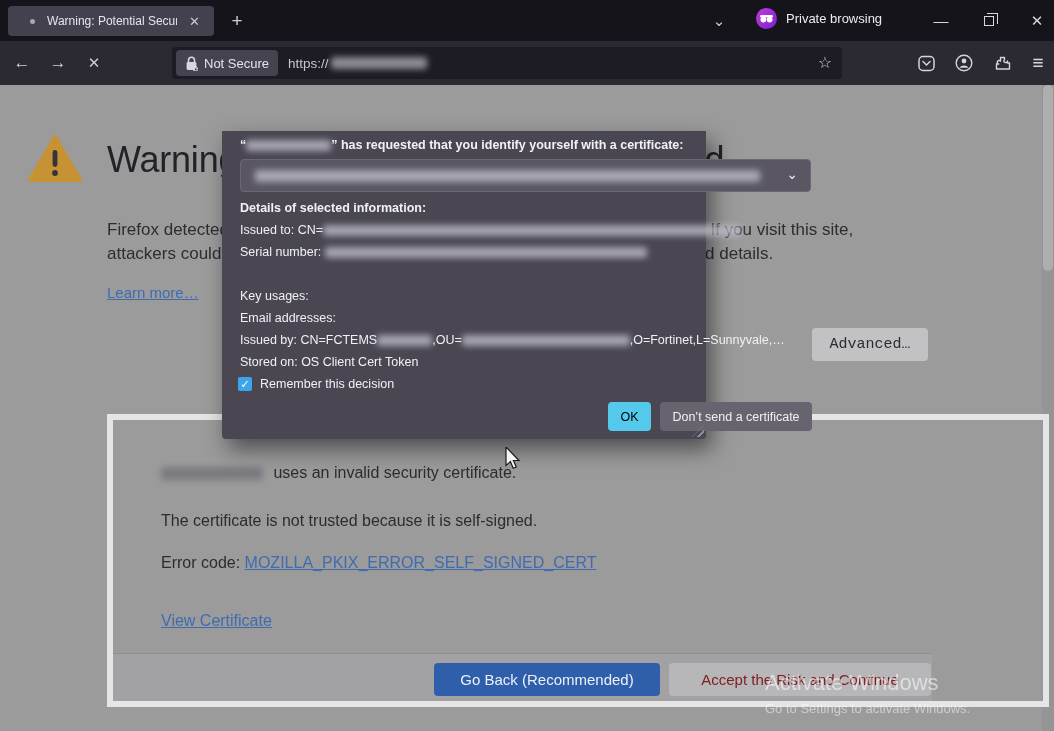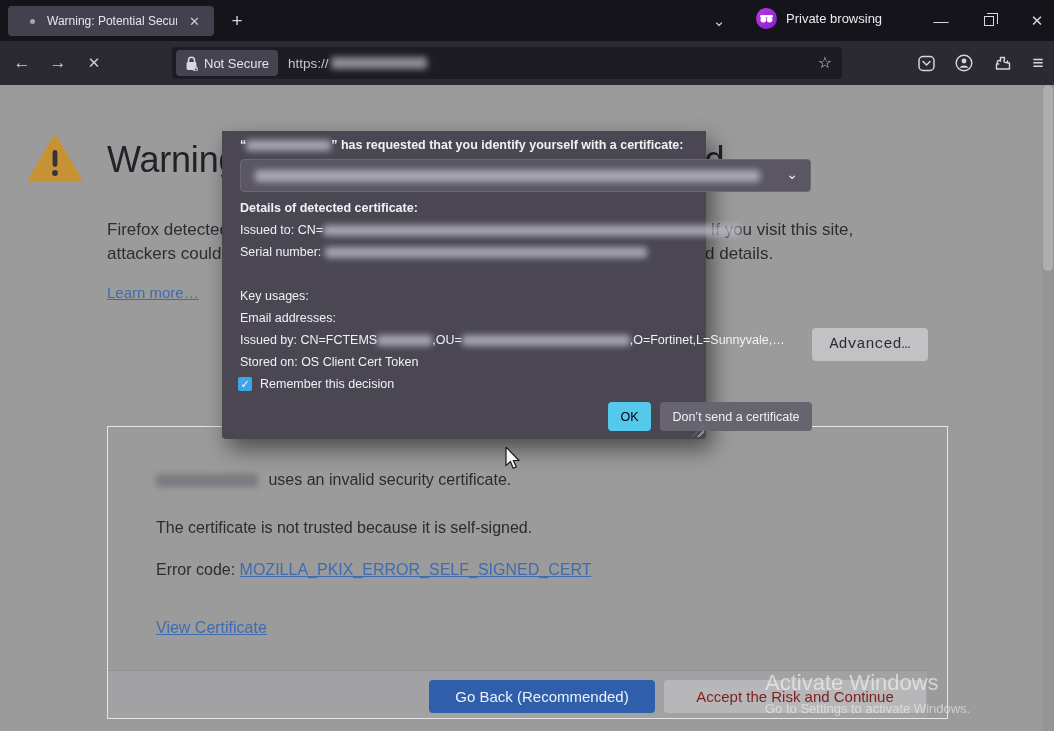--- a/index.html
+++ b/index.html
@@ -61,22 +61,22 @@
   .body-line { position:absolute; left:107px; color:#2d2d32; font-size:17px; white-space:nowrap; }
   .bl1 { top:135px; } .bl2 { top:159px; }
   .body-redact { display:inline-block; width:96px; height:13px; background:#7c7c84; filter:blur(3px);
                  opacity:.8; border-radius:3px; vertical-align:middle; }
   .learn-more { position:absolute; left:107px; top:199px; font-size:15px; color:#3f6cb1;
                 text-decoration:underline; }
   .advanced-btn { position:absolute; left:812px; top:243px; width:116px; height:33px; background:#c2c2c4;
                   border:none; border-radius:4px; font-size:15px; color:#2c2c33;
                   font-family:Liberation Mono, monospace; }
 
-  .error-box { position:absolute; left:107px; top:329px; width:841px; height:293px;
-               border:1px solid #e5e5e5;margin-top:12px; }
+  .error-box { position:absolute; left:107px; top:329px; width:942px; height:293px;
+               border:6px solid #e5e5e5; }
   .eb-line { position:absolute; left:48px; color:#2c2c31; font-size:16px; white-space:nowrap; }
   .eb1 { top:44px; } .eb2 { top:92px; } .eb3 { top:134px; } .eb4 { top:192px; }
   .eb-redact { display:inline-block; width:102px; height:13px; background:#74747c; filter:blur(3px);
                opacity:.85; border-radius:3px; vertical-align:middle; margin-right:6px; }
   .eb-link { color:#3f6cb1; text-decoration:underline; font-size:16px; }
   .eb-footer { position:absolute; left:0; bottom:0; width:819px; height:48px; background:#a2a2a4;
                border-top:1px solid #8f8f92; }
   .fbtn { position:absolute; top:9px; height:33px; border:none; border-radius:4px; font-size:15px;
           font-family:"Liberation Sans",sans-serif; }
   .goback { left:321px; width:226px; background:#2f5fab; color:#eef0f6; }
@@ -238,21 +238,21 @@
   <div class="dialog">
     <div class="dlg-header">
       <span>“</span><span class="dlg-redact hdr-redact"></span><span>” has requested that you identify yourself with a certificate:</span>
     </div>
 
     <div class="cert-select">
       <span class="dlg-redact sel-redact"></span>
       <span class="sel-chev">⌄</span>
     </div>
 
-    <div class="dlg-title2">Details of detected certificate:</div>
+    <div class="dlg-title2">Details of selected information:</div>
 
     <div class="dlg-row r1">
       <span>Issued to: CN=</span><span class="dlg-redact rd-issuedto"></span>
     </div>
     <div class="dlg-row r2">
       <span>Serial number:</span> <span class="dlg-redact rd-serial"></span>
     </div>
     <div class="dlg-row r4">Key usages:</div>
     <div class="dlg-row r5">Email addresses:</div>
     <div class="dlg-row r6">

